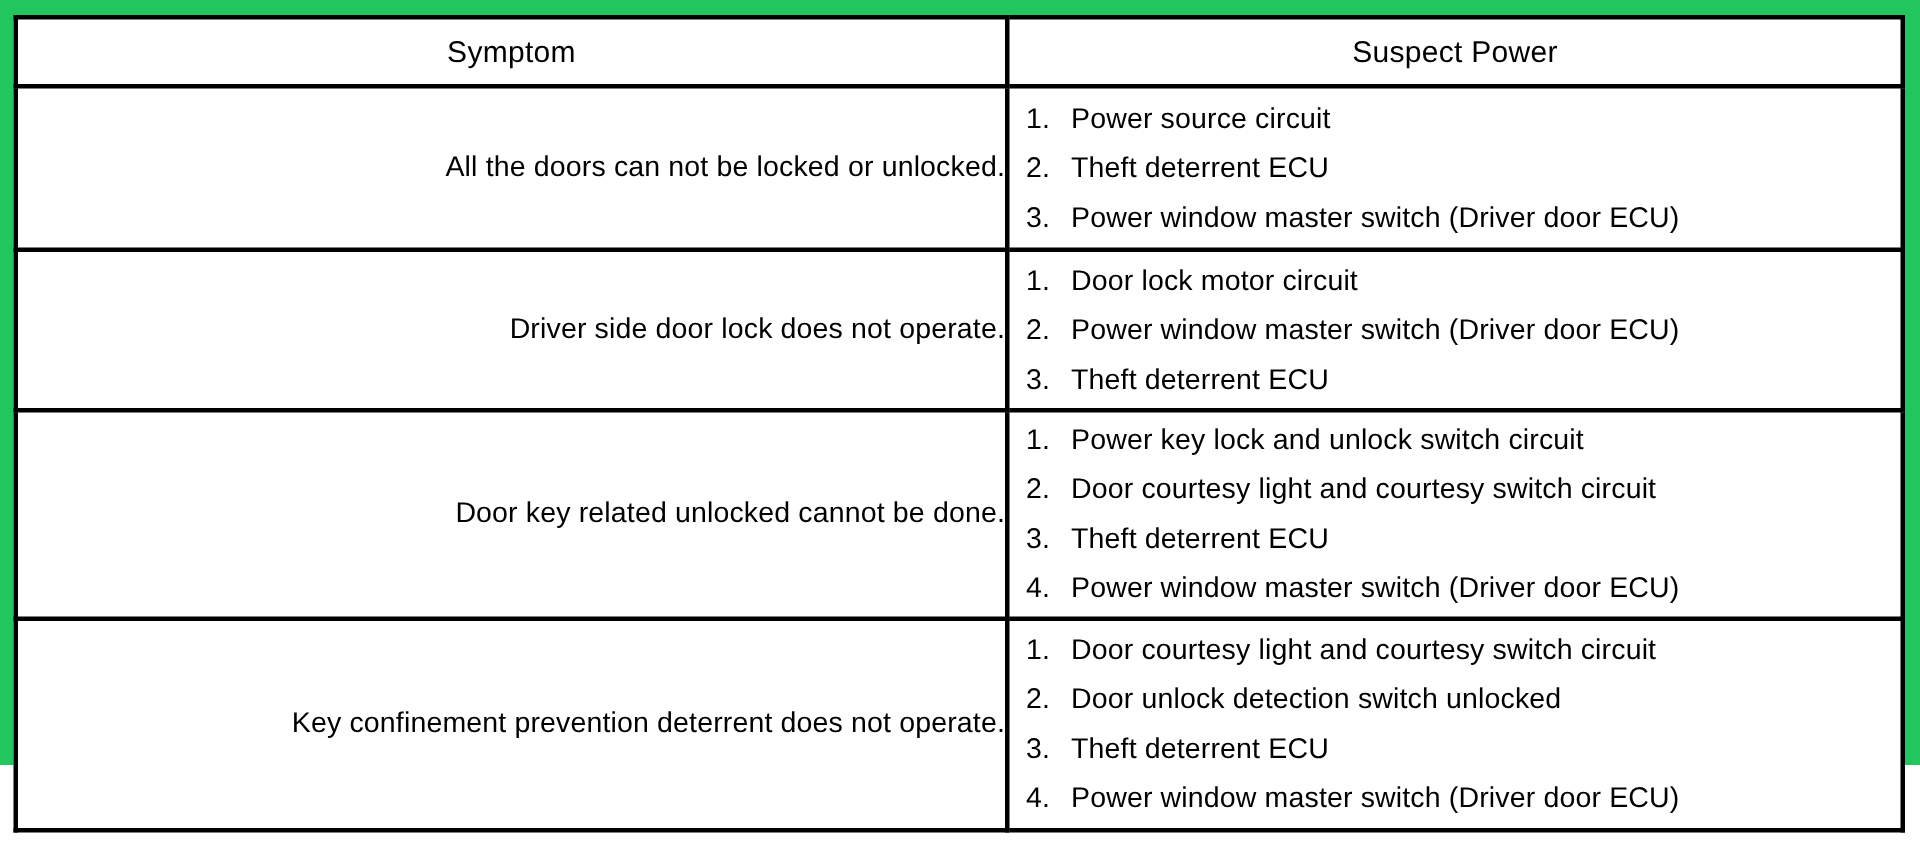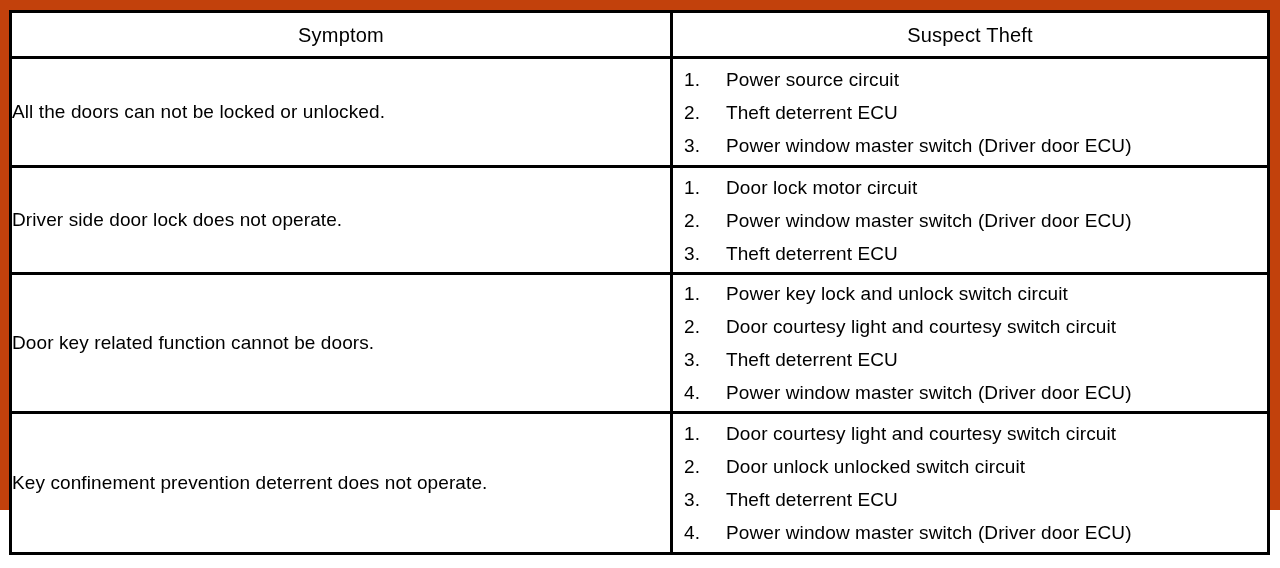--- a/index.html
+++ b/index.html
@@ -13,21 +13,21 @@
     height: 568px;
     font-family: "Liberation Sans", "DejaVu Sans", sans-serif;
     color: #000000;
     overflow: hidden;
   }
 
   .page {
     position: relative;
     width: 1280px;
     height: 510px;
-    background: #c2410c;
+    background: #22c55e;
   }
 
   
   .symptom-table {
     position: absolute;
     left: 9px;
     top: 10px;
     width: 1258px;          
     border-collapse: collapse;
     table-layout: fixed;
@@ -62,21 +62,21 @@
 
   
   .symptom-cell {
     padding: 4px 0 4px 13px;
   }
   .symptom-text {
     display: block;
     font-size: 19px;
     line-height: 24px;
     letter-spacing: 0.1px;
-    text-align: left;
+    text-align: right;
   }
 
   
   .suspect-cell {
     padding: 10px 0 10px 0;
   }
   .suspect-list {
     list-style: none;
     margin: 0;
     padding: 0;
@@ -90,21 +90,21 @@
     white-space: nowrap;
   }
   .suspect-num {
     flex: 0 0 auto;
     width: 26px;
     margin-left: 11px;
     text-align: left;
   }
   .suspect-label {
     flex: 0 0 auto;
-    margin-left: 16px;
+    margin-left: 4px;
     text-align: left;
   }
 
   
   .row-1 .symptom-cell, .row-1 .suspect-cell { height: 106px; }
   .row-2 .symptom-cell, .row-2 .suspect-cell { height: 104px; }
   .row-3 .symptom-cell, .row-3 .suspect-cell { height: 136px; }
   .row-4 .symptom-cell, .row-4 .suspect-cell { height: 138px; }
 </style>
 </head>
@@ -117,21 +117,21 @@
       <col class="col-symptom">
       <col class="col-suspect">
     </colgroup>
 
     <thead>
       <tr>
         <th class="head-cell">
           <span class="head-label">Symptom</span>
         </th>
         <th class="head-cell">
-          <span class="head-label">Suspect Theft</span>
+          <span class="head-label">Suspect Power</span>
         </th>
       </tr>
     </thead>
 
     <tbody>
 
       <tr class="row-1">
         <td class="symptom-cell">
           <span class="symptom-text">All the doors can not be locked or unlocked.</span>
         </td>
@@ -170,21 +170,21 @@
             <li class="suspect-item">
               <span class="suspect-num">3.</span>
               <span class="suspect-label">Theft deterrent ECU</span>
             </li>
           </ul>
         </td>
       </tr>
 
       <tr class="row-3">
         <td class="symptom-cell">
-          <span class="symptom-text">Door key related function cannot be doors.</span>
+          <span class="symptom-text">Door key related unlocked cannot be done.</span>
         </td>
         <td class="suspect-cell">
           <ul class="suspect-list">
             <li class="suspect-item">
               <span class="suspect-num">1.</span>
               <span class="suspect-label">Power key lock and unlock switch circuit</span>
             </li>
             <li class="suspect-item">
               <span class="suspect-num">2.</span>
               <span class="suspect-label">Door courtesy light and courtesy switch circuit</span>
@@ -206,21 +206,21 @@
           <span class="symptom-text">Key confinement prevention deterrent does not operate.</span>
         </td>
         <td class="suspect-cell">
           <ul class="suspect-list">
             <li class="suspect-item">
               <span class="suspect-num">1.</span>
               <span class="suspect-label">Door courtesy light and courtesy switch circuit</span>
             </li>
             <li class="suspect-item">
               <span class="suspect-num">2.</span>
-              <span class="suspect-label">Door unlock unlocked switch circuit</span>
+              <span class="suspect-label">Door unlock detection switch unlocked</span>
             </li>
             <li class="suspect-item">
               <span class="suspect-num">3.</span>
               <span class="suspect-label">Theft deterrent ECU</span>
             </li>
             <li class="suspect-item">
               <span class="suspect-num">4.</span>
               <span class="suspect-label">Power window master switch (Driver door ECU)</span>
             </li>
           </ul>

